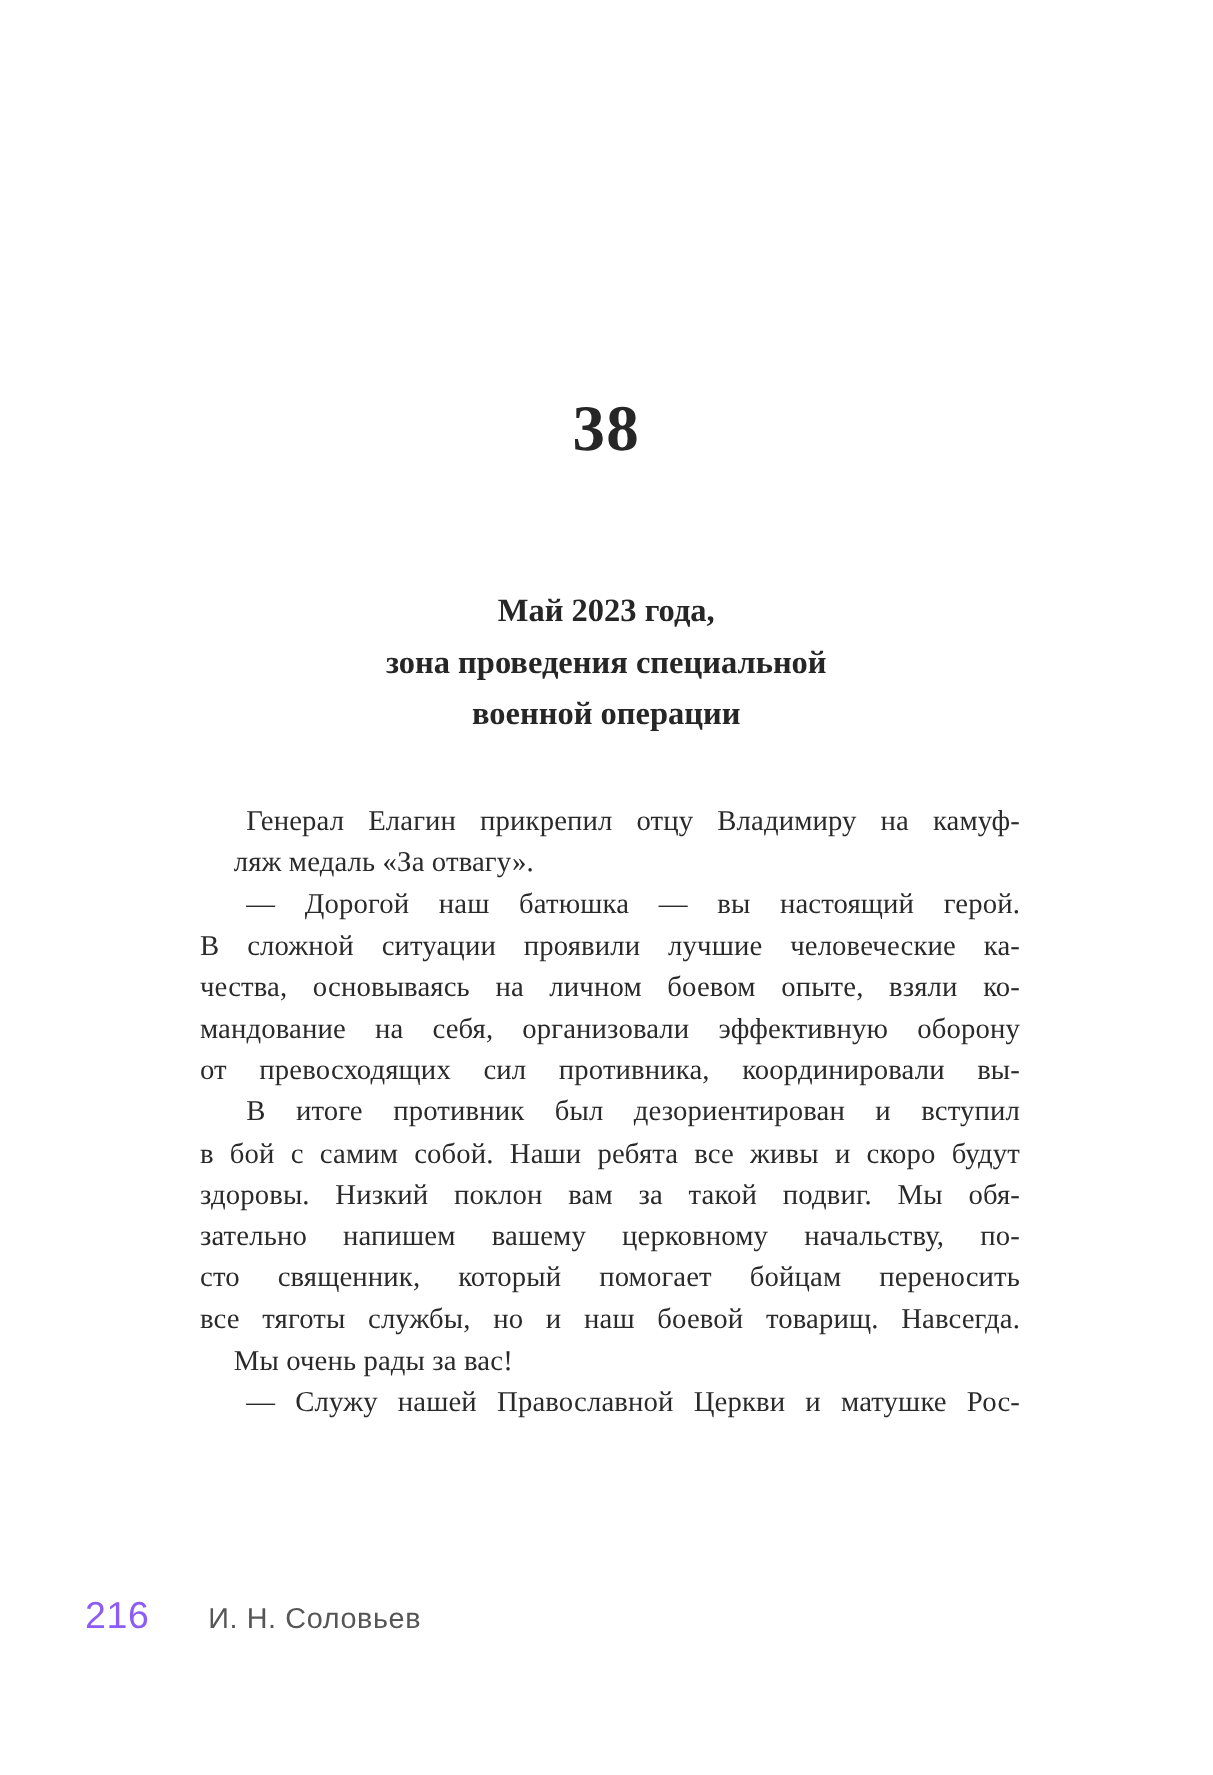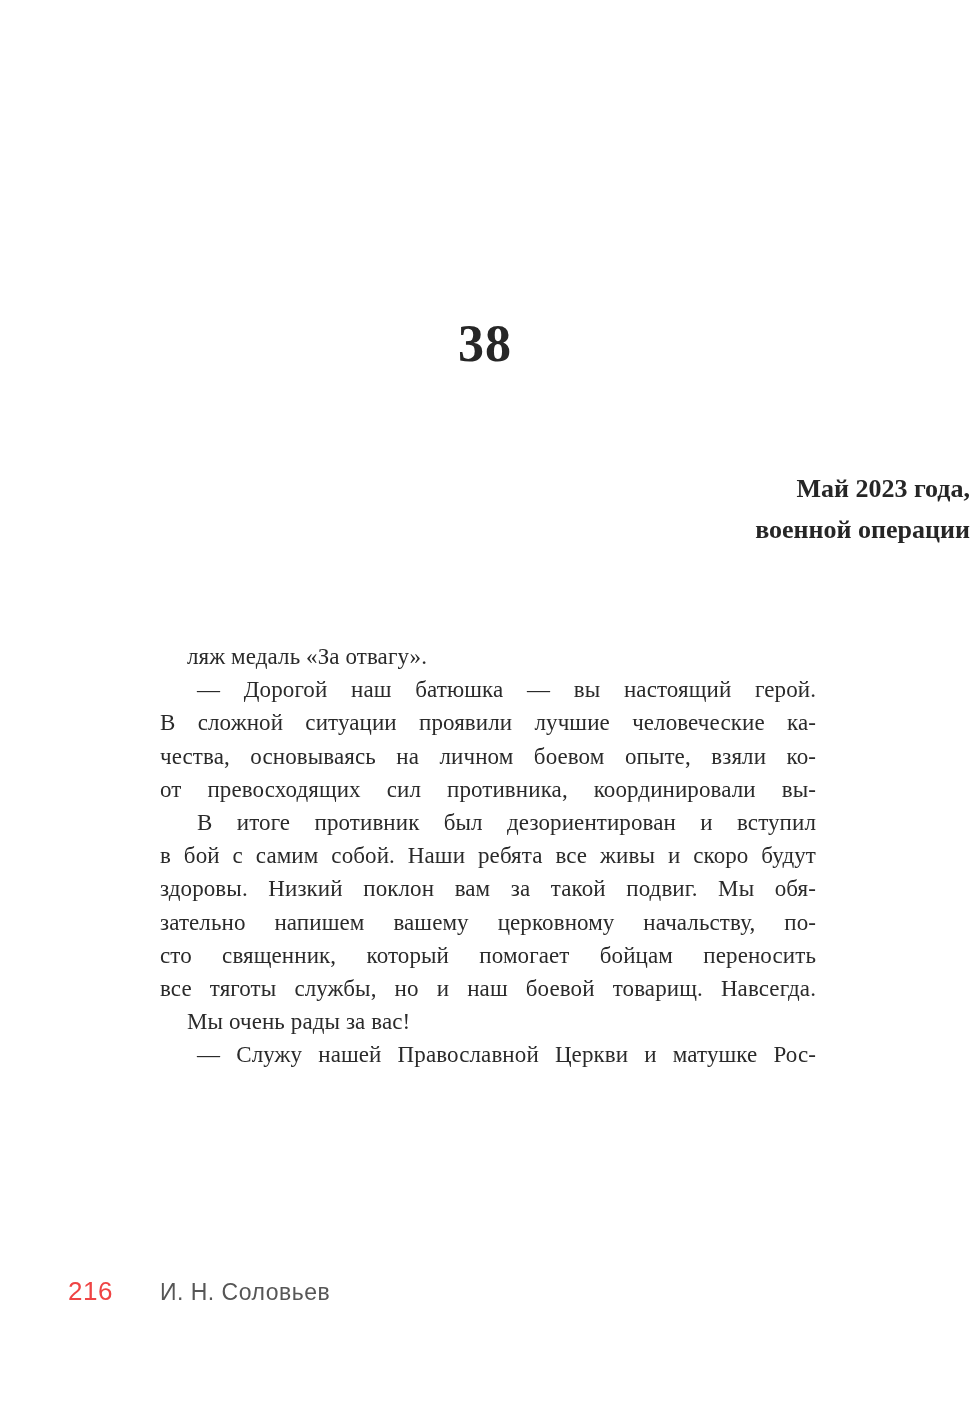--- a/index.html
+++ b/index.html
@@ -25,21 +25,21 @@
     font-size: 52px;
     font-weight: bold;
     color: #262626;
     letter-spacing: 1px;
   }
   .chapter-subtitle {
     position: absolute;
     top: 468px;
     left: 0;
     width: 970px;
-    text-align: right;
+    text-align: center;
     font-size: 26px;
     font-weight: bold;
     line-height: 41px;
     color: #262626;
   }
   .body-text {
     position: absolute;
     top: 640px;
     left: 160px;
     width: 656px;
@@ -64,52 +64,55 @@
   }
   .footer {
     position: absolute;
     top: 1276px;
     left: 68px;
     display: flex;
     align-items: baseline;
     font-family: "Liberation Sans", "DejaVu Sans", sans-serif;
   }
   .page-number {
-    font-size: 26px;
-    color: #ef4444;
+    font-size: 30px;
+    color: #8b5cf6;
     letter-spacing: 0.5px;
   }
   .running-author {
     margin-left: 47px;
     font-size: 23px;
     color: #565656;
     letter-spacing: 0.5px;
     text-align: right;
   }
 </style>
 </head>
 <body>
 
 <div class="page">
 
   <div class="chapter-number">38</div>
 
   <div class="chapter-subtitle">
       <div>Май 2023 года,</div>
+      <div>зона проведения специальной</div>
       <div>военной операции</div>
     </div>
 
   <div class="body-text">
       <div class="para">
+        <div class="line indent">Генерал Елагин прикрепил отцу Владимиру на камуф-</div>
         <div class="line noJust">ляж медаль «За отвагу».</div>
       </div>
       <div class="para">
         <div class="line indent">— Дорогой наш батюшка — вы настоящий герой.</div>
         <div class="line">В сложной ситуации проявили лучшие человеческие ка-</div>
         <div class="line">чества, основываясь на личном боевом опыте, взяли ко-</div>
+        <div class="line">мандование на себя, организовали эффективную оборону</div>
         <div class="line">от превосходящих сил противника, координировали вы-</div>
       </div>
       <div class="para">
         <div class="line indent">В итоге противник был дезориентирован и вступил</div>
         <div class="line">в бой с самим собой. Наши ребята все живы и скоро будут</div>
         <div class="line">здоровы. Низкий поклон вам за такой подвиг. Мы обя-</div>
         <div class="line">зательно напишем вашему церковному начальству, по-</div>
         <div class="line">сто священник, который помогает бойцам переносить</div>
         <div class="line">все тяготы службы, но и наш боевой товарищ. Навсегда.</div>
         <div class="line noJust">Мы очень рады за вас!</div>

